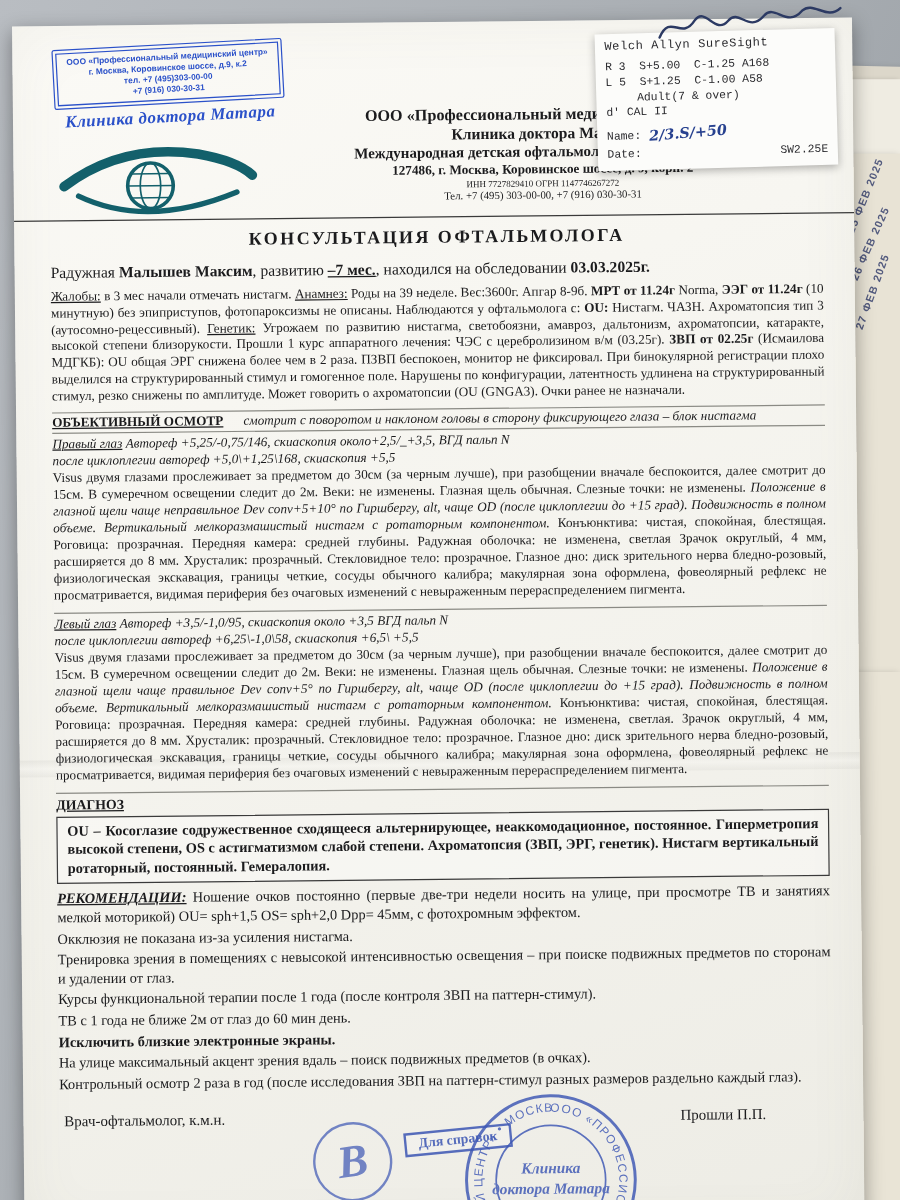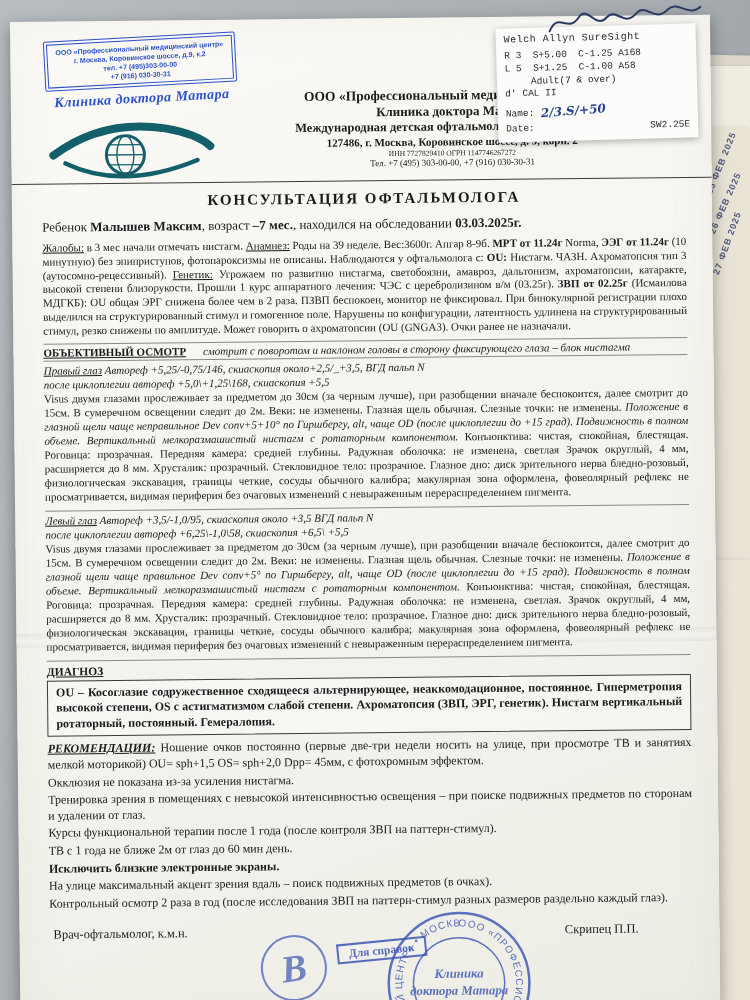--- a/index.html
+++ b/index.html
@@ -134,21 +134,21 @@
         <div class="h-addr">127486, г. Москва, Коровинское шоссе, д. 9, корп. 2</div>
         <div class="h-inn">ИНН 7727829410   ОГРН 1147746267272</div>
         <div class="h-phones">Тел. +7 (495) 303-00-00, +7 (916) 030-30-31</div>
       </div>
     </div>
 
     <div class="rule"></div>
 
     <div class="title">КОНСУЛЬТАЦИЯ ОФТАЛЬМОЛОГА</div>
 
-    <div class="patient"><span>Ребенок </span><span style="font-weight: bold;">Малышев Максим</span><span>, возраст </span><span style="font-weight: bold;">–7 мес.</span><span>, находился на обследовании </span><span style="font-weight: bold;">03.03.2025г.</span></div>
+    <div class="patient"><span>Радужная </span><span style="font-weight: bold;">Малышев Максим</span><span>, развитию </span><span style="font-weight: bold; text-decoration: underline;">–7 мес.</span><span>, находился на обследовании </span><span style="font-weight: bold;">03.03.2025г.</span></div>
 
     <div class="para"><span style="text-decoration: underline;">Жалобы:</span><span> в 3 мес начали отмечать нистагм. </span><span style="text-decoration: underline;">Анамнез:</span><span> Роды на 39 неделе. Вес:3600г. Апгар 8-9б. </span><span style="font-weight: bold;">МРТ от 11.24г</span><span> Norma, </span><span style="font-weight: bold;">ЭЭГ от 11.24г</span><span> (10 минутную) без эпиприступов, фотопароксизмы не описаны. Наблюдаются у офтальмолога с: </span><span style="font-weight: bold;">ОU:</span><span> Нистагм. ЧАЗН. Ахроматопсия тип 3 (аутосомно-рецессивный). </span><span style="text-decoration: underline;">Генетик:</span><span> Угрожаем по развитию нистагма, светобоязни, амавроз, дальтонизм, ахроматопсии, катаракте, высокой степени близорукости. Прошли 1 курс аппаратного лечения: ЧЭС с церебролизином в/м (03.25г). </span><span style="font-weight: bold;">ЗВП от 02.25г</span><span> (Исмаилова МДГКБ): OU общая ЭРГ снижена более чем в 2 раза. ПЗВП беспокоен, монитор не фиксировал. При бинокулярной регистрации плохо выделился на структурированный стимул и гомогенное поле. Нарушены по конфигурации, латентность удлинена на структурированный стимул, резко снижены по амплитуде. Может говорить о ахроматопсии (OU (GNGA3). Очки ранее не назначали.</span></div>
 
     <div class="obj-head">
       <span class="oh-title">ОБЪЕКТИВНЫЙ ОСМОТР</span>
       <span class="oh-note">смотрит с поворотом и наклоном головы в сторону фиксирующего глаза – блок нистагма</span>
     </div>
 
     <div class="eye-block"><span style="font-style: italic; text-decoration: underline;">Правый глаз</span><span style="font-style: italic;">  Авторeф +5,25/-0,75/146, скиаскопия около+2,5/_+3,5, ВГД пальп N</span><br><span style="font-style: italic;">после циклоплегии авторeф +5,0\+1,25\168, скиаскопия +5,5</span><br><span>Visus двумя глазами прослеживает за предметом до 30см (за черным лучше), при разобщении вначале беспокоится, далее смотрит до 15см. В сумеречном освещении следит до 2м. Веки: не изменены. Глазная щель обычная. Слезные точки: не изменены. </span><span style="font-style: italic;">Положение в глазной щели чаще неправильное Dev conv+5+10° по Гиршбергу, alt, чаще OD (после циклоплегии до +15 град). Подвижность в полном объеме. Вертикальный мелкоразмашистый нистагм с ротаторным компонентом.</span><span> Конъюнктива: чистая, спокойная, блестящая. Роговица: прозрачная. Передняя камера: средней глубины. Радужная оболочка: не изменена, светлая Зрачок округлый, 4 мм, расширяется до 8 мм. Хрусталик: прозрачный. Стекловидное тело: прозрачное. Глазное дно: диск зрительного нерва бледно-розовый, физиологическая экскавация, границы четкие, сосуды обычного калибра; макулярная зона оформлена, фовеолярный рефлекс не просматривается, видимая периферия без очаговых изменений с невыраженным перераспределением пигмента.</span></div>
     <div class="eye-block"><span style="font-style: italic; text-decoration: underline;">Левый глаз</span><span style="font-style: italic;">  Авторeф +3,5/-1,0/95, скиаскопия около +3,5 ВГД пальп N</span><br><span style="font-style: italic;">после циклоплегии авторeф +6,25\-1,0\58, скиаскопия +6,5\ +5,5</span><br><span>Visus двумя глазами прослеживает за предметом до 30см (за черным лучше), при разобщении вначале беспокоится, далее смотрит до 15см. В сумеречном освещении следит до 2м. Веки: не изменены. Глазная щель обычная. Слезные точки: не изменены. </span><span style="font-style: italic;">Положение в глазной щели чаще правильное Dev conv+5° по Гиршбергу, alt, чаще OD (после циклоплегии до +15 град). Подвижность в полном объеме. Вертикальный мелкоразмашистый нистагм с ротаторным компонентом.</span><span> Конъюнктива: чистая, спокойная, блестящая. Роговица: прозрачная. Передняя камера: средней глубины. Радужная оболочка: не изменена, светлая. Зрачок округлый, 4 мм, расширяется до 8 мм. Хрусталик: прозрачный. Стекловидное тело: прозрачное. Глазное дно: диск зрительного нерва бледно-розовый, физиологическая экскавация, границы четкие, сосуды обычного калибра; макулярная зона оформлена, фовеолярный рефлекс не просматривается, видимая периферия без очаговых изменений с невыраженным перераспределением пигмента.</span></div>
@@ -162,21 +162,21 @@
       <div class="rec-item"><span>Тренировка зрения в помещениях с невысокой интенсивностью освещения – при поиске подвижных предметов по сторонам и удалении от глаз.</span></div>
       <div class="rec-item"><span>Курсы функциональной терапии после 1 года (после контроля ЗВП на паттерн-стимул).</span></div>
       <div class="rec-item"><span>ТВ с 1 года не ближе 2м от глаз до 60 мин день.</span></div>
       <div class="rec-item"><span style="font-weight: bold;">Исключить близкие электронные экраны.</span></div>
       <div class="rec-item"><span>На улице максимальный акцент зрения вдаль – поиск подвижных предметов (в очках).</span></div>
       <div class="rec-item"><span>Контрольный осмотр 2 раза в год (после исследования ЗВП на паттерн-стимул разных размеров раздельно каждый глаз).</span></div>
     </div>
 
     <div class="sign-row">
       <span>Врач-офтальмолог, к.м.н.</span>
-      <span>Скрипец П.П.</span>
+      <span>Прошли П.П.</span>
     </div>
 
     <div class="stamps">
       <div class="seal">
         <span class="seal-letter">В</span>
       </div>
       <div class="rect-stamp">Для справок</div>
       <svg class="round-stamp" viewBox="0 0 160 160">
         <defs>
             <path id="ringpath" d="M80,20 a60,60 0 1,1 -0.1,0"></path>

